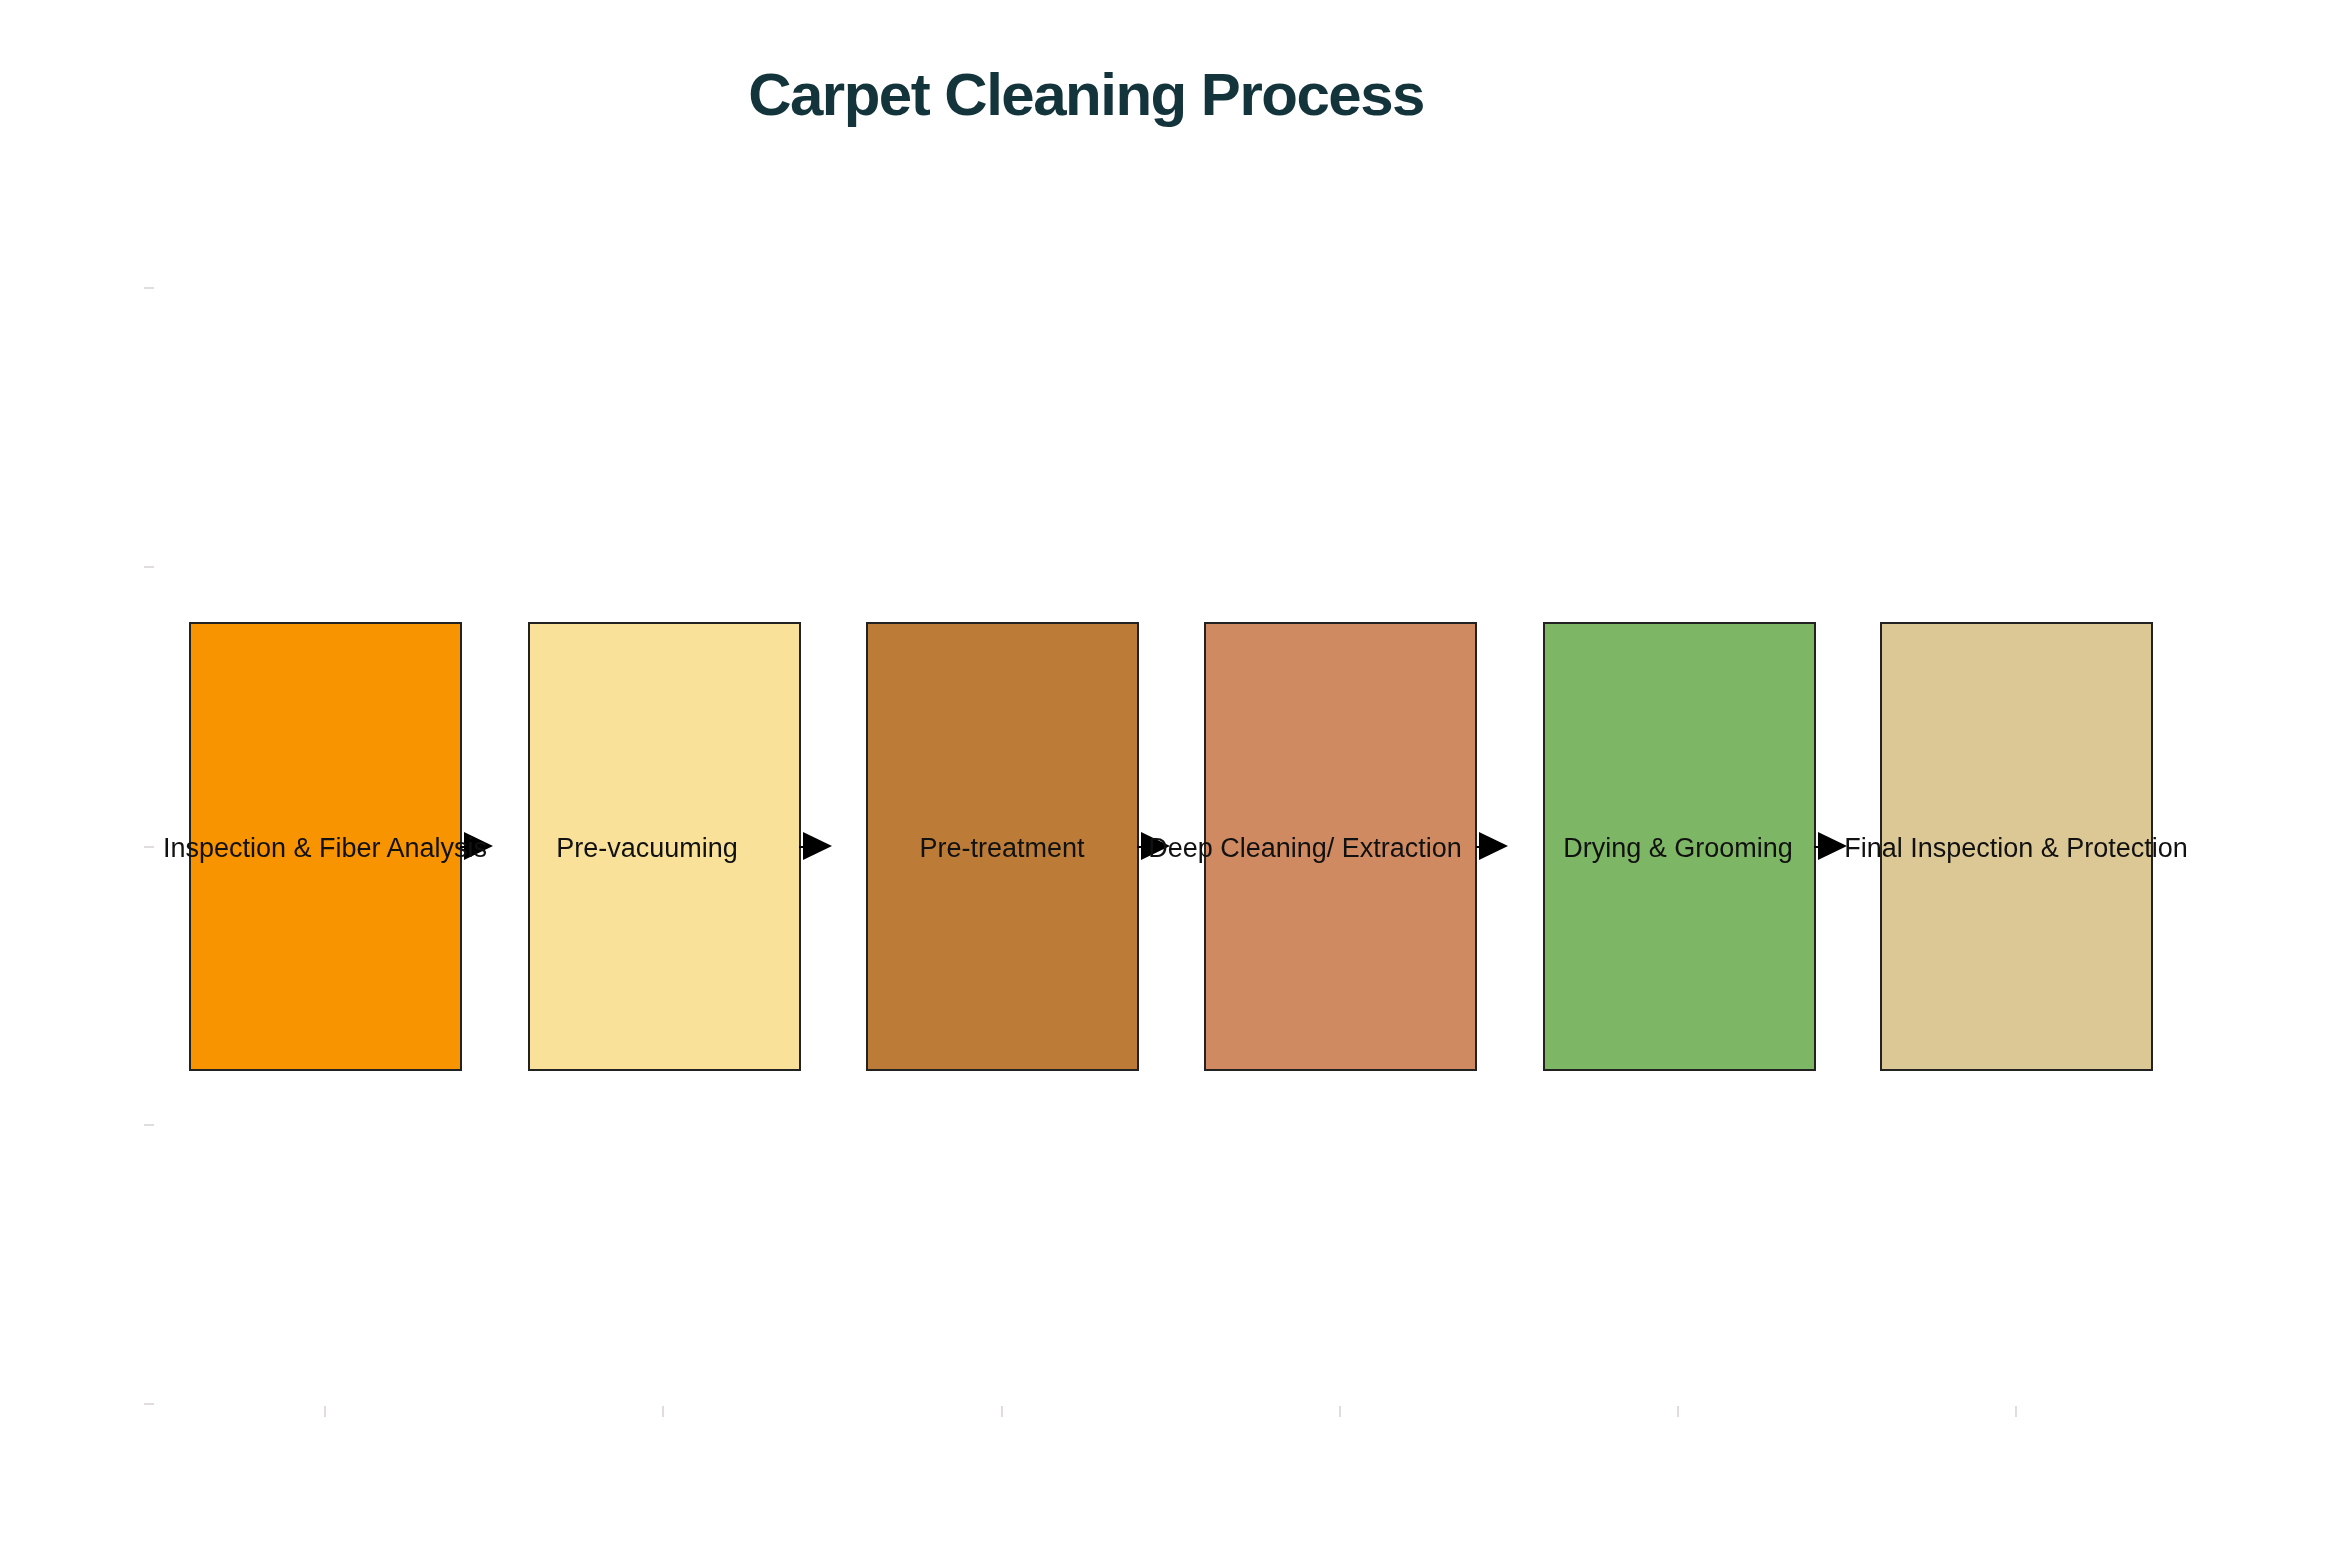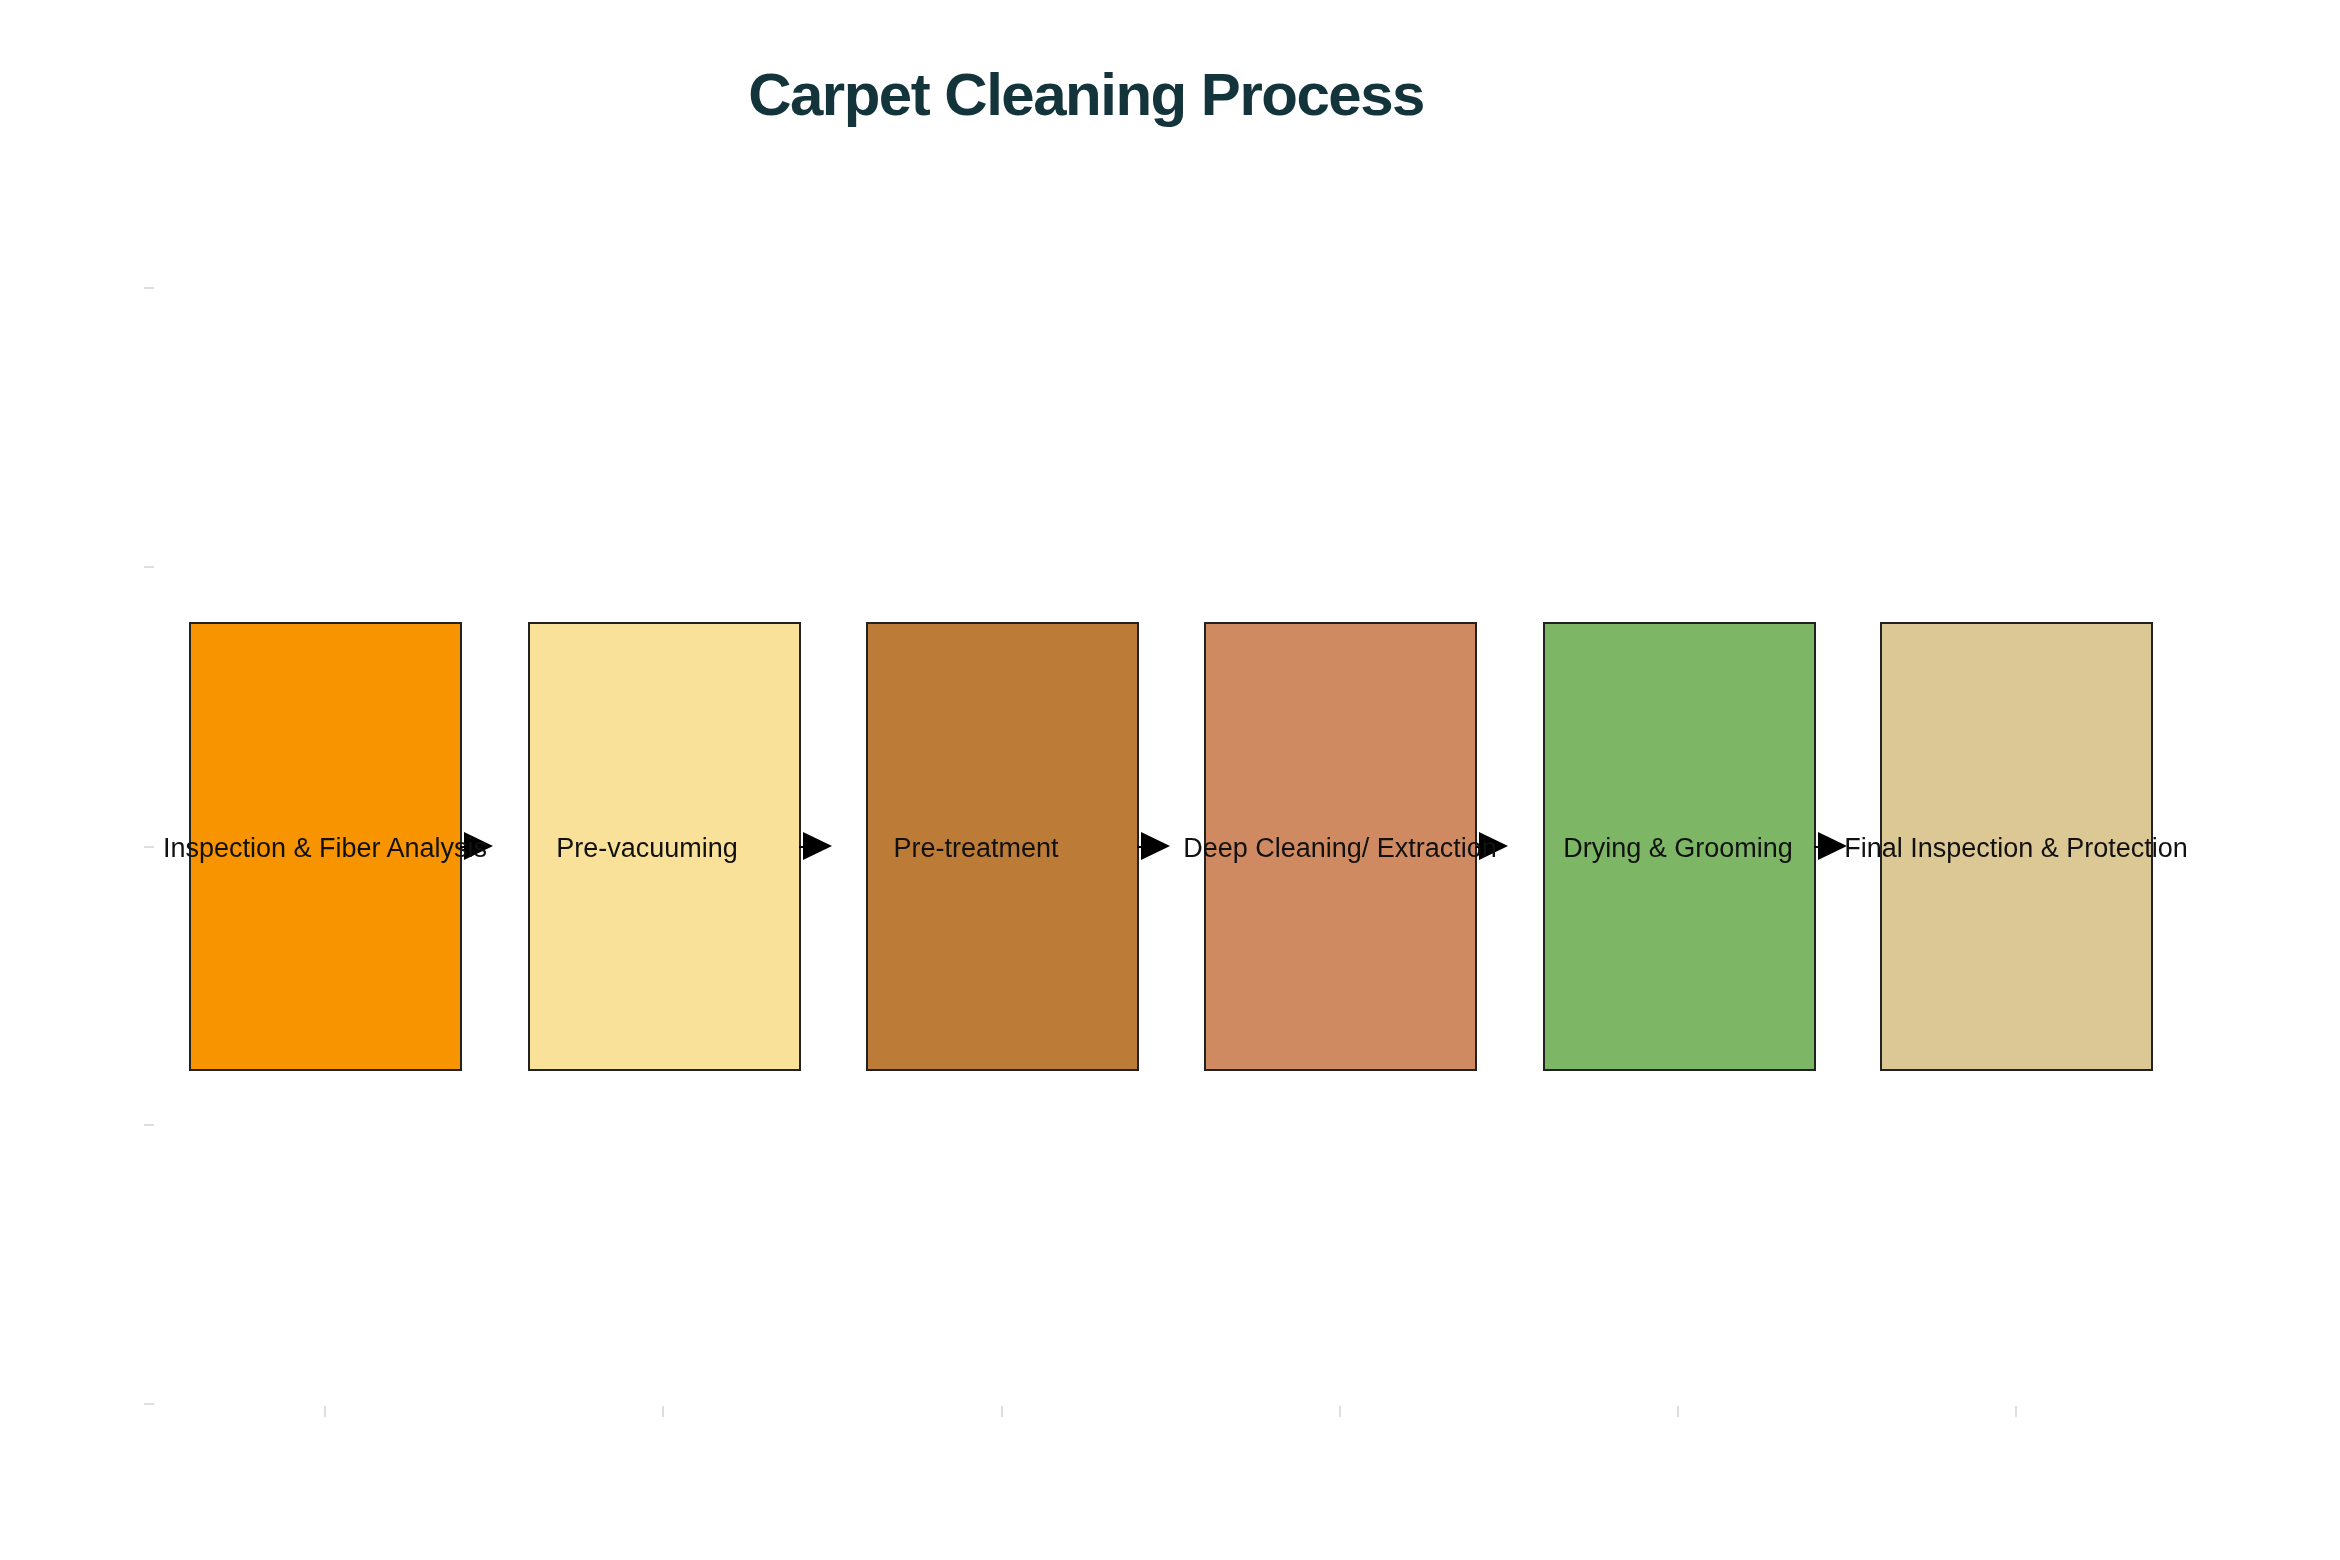--- a/index.html
+++ b/index.html
@@ -49,17 +49,17 @@
 <div class="arrow" style="left:803px"></div>
 <div class="stem" style="left:1137px"></div>
 <div class="arrow" style="left:1141px"></div>
 <div class="stem" style="left:1476px"></div>
 <div class="arrow" style="left:1479px"></div>
 <div class="stem" style="left:1814px"></div>
 <div class="arrow" style="left:1818px"></div>
 
 <div class="label" style="left:130px">Inspection &amp; Fiber Analysis</div>
 <div class="label" style="left:452px">Pre-vacuuming</div>
-<div class="label" style="left:781px">Pre-treatment</div>
-<div class="label" style="left:1145px">Deep Cleaning/ Extraction</div>
+<div class="label" style="left:807px">Pre-treatment</div>
+<div class="label" style="left:1110px">Deep Cleaning/ Extraction</div>
 <div class="label" style="left:1483px">Drying &amp; Grooming</div>
 <div class="label" style="left:1821px">Final Inspection &amp; Protection</div>
 
 
 </body></html>

